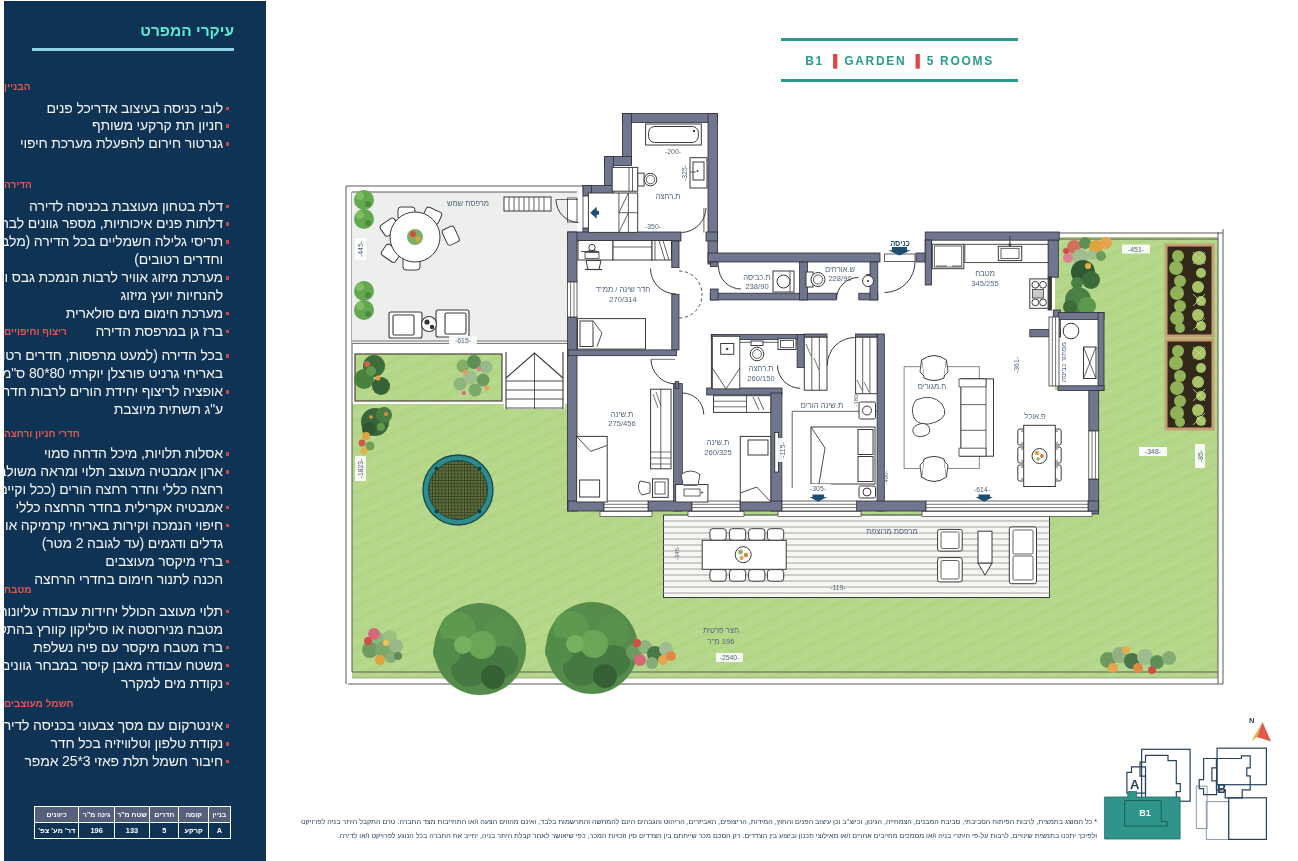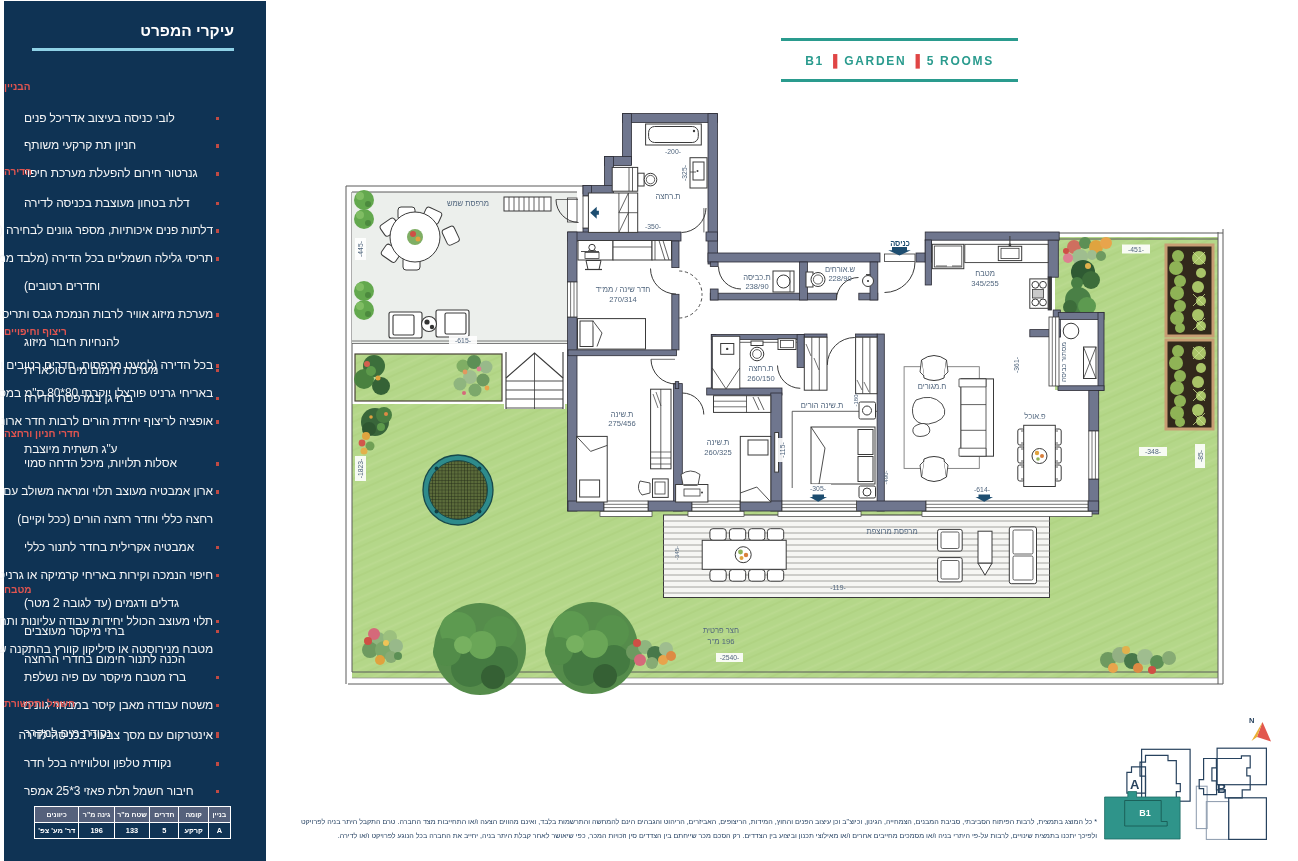--- a/index.html
+++ b/index.html
@@ -1,25 +1,25 @@
 <!DOCTYPE html>
 <html lang="he"><head>
 <meta charset="utf-8">
 <style>
   html,body{margin:0;padding:0;background:#fff;}
   #page{position:relative;width:1298px;height:861px;background:#fff;overflow:hidden;
         font-family:"Liberation Sans", sans-serif;}
   .abs{position:absolute;}
   
   #sidebar{position:absolute;left:4px;top:1px;width:262px;height:860px;background:#0f3354;direction:rtl;}
-  #sb-title{position:absolute;top:21px;right:32px;color:#ffffff;font-size:15.5px;font-weight:bold;letter-spacing:0px;}
+  #sb-title{position:absolute;top:21px;right:32px;color:#5eead4;font-size:15.5px;font-weight:bold;letter-spacing:0px;}
   #sb-underline{position:absolute;top:46.5px;right:32px;width:202px;height:3.2px;background:#8fd2e6;}
   .sec{position:absolute;right:0;width:262px;}
   .sec h3{margin:0;padding:0 31px 0 0;color:#e25550;font-size:10px;font-weight:bold;text-align:left;line-height:14px;}
-  .ln{position:relative;margin:14px;padding:0 39px 0 6px;color:#f3f4f5;font-size:12px;letter-spacing:-0.15px;line-height:13.9px;text-align:left;white-space:nowrap;}
+  .ln{position:relative;margin:4px;padding:0 39px 0 6px;color:#f3f4f5;font-size:14px;letter-spacing:-0.15px;line-height:13.9px;text-align:right;white-space:nowrap;}
   .bu::before{content:"";position:absolute;right:33px;top:5px;width:3.5px;height:3.5px;background:#c04a44;}
   
   #sbtable{position:absolute;left:30px;top:805px;width:197px;border-collapse:collapse;direction:rtl;}
   #sbtable td{border:1.4px solid #fff;color:#fff;text-align:center;vertical-align:middle;
               font-size:7px;height:14px;padding:0;}
   #sbtable tr.hd td{background:#55617c;font-weight:bold;height:15px;}
   #sbtable tr.dt td{font-weight:bold;font-size:7.4px;height:15px;margin-top:17px;}
   
   #tblock{position:absolute;left:781px;top:38px;width:237px;}
   #tblock .tl{height:3px;background:#2a9b8e;}
@@ -40,67 +40,67 @@
     <div id="sb-underline"></div>
 
     <div class="sec" style="top:79px;">
       <h3>הבניין</h3>
       <div style="height:3.5px"></div>
       <div class="ln bu">לובי כניסה בעיצוב אדריכל פנים</div>
       <div class="ln bu">חניון תת קרקעי משותף</div>
       <div class="ln bu">גנרטור חירום להפעלת מערכת חיפוי</div>
     </div>
 
-    <div class="sec" style="top:164px;">
+    <div class="sec" style="top:177px;">
       <h3>הדירה</h3>
       <div style="height:3.5px"></div>
       <div class="ln bu">דלת בטחון מעוצבת בכניסה לדירה</div>
       <div class="ln bu">דלתות פנים איכותיות, מספר גוונים לבחירה (מלבד הממ"ד)</div>
       <div class="ln bu">תריסי גלילה חשמליים בכל הדירה (מלבד ממ"ד, מרפסת שירות</div>
       <div class="ln">וחדרים רטובים)</div>
       <div class="ln bu">מערכת מיזוג אוויר לרבות הנמכת גבס ותריסי אוורור ובהתאם</div>
-      <div class="ln">להנחיות חיבור מיזוג</div>
+      <div class="ln">להנחיות יועץ מיזוג</div>
       <div class="ln bu">מערכת חימום מים סולארית</div>
       <div class="ln bu">ברז גן במרפסת הדירה</div>
     </div>
 
     <div class="sec" style="top:324px;padding-left:9px;">
       <h3>ריצוף וחיפויים</h3>
       <div style="height:6.3px"></div>
       <div class="ln bu">בכל הדירה (למעט מרפסות, חדרים רטובים ושירותים) ריצוף</div>
       <div class="ln">באריחי גרניט פורצלן יוקרתי 80*80 ס"מ במספר גוונים לבחירה</div>
       <div class="ln bu">אופציה לריצוף יחידת הורים לרבות חדר ארונות בפרקט עץ</div>
       <div class="ln">ע"ג תשתית מיוצבת</div>
     </div>
 
     <div class="sec" style="top:425.8px;">
       <h3>חדרי חניון ורחצה</h3>
       <div style="height:2.4px"></div>
       <div class="ln bu">אסלות תלויות, מיכל הדחה סמוי</div>
       <div class="ln bu">ארון אמבטיה מעוצב תלוי ומראה משולב עם קשת רחצה בחדר</div>
       <div class="ln">רחצה כללי וחדר רחצה הורים (ככל וקיים)</div>
-      <div class="ln bu">אמבטיה אקרילית בחדר לתנור כללי</div>
+      <div class="ln bu">אמבטיה אקרילית בחדר הרחצה כללי</div>
       <div class="ln bu">חיפוי הנמכה וקירות באריחי קרמיקה או גרניט פורצלן במבחר</div>
       <div class="ln">גדלים ודגמים (עד לגובה 2 מטר)</div>
       <div class="ln bu">ברזי מיקסר מעוצבים</div>
       <div class="ln">הכנה לתנור חימום בחדרי הרחצה</div>
     </div>
 
     <div class="sec" style="top:582px;">
       <h3>מטבח</h3>
       <div style="height:3.9px"></div>
       <div class="ln bu">תלוי מעוצב הכולל יחידות עבודה עליונות ותחתונות, קשת</div>
       <div class="ln">מטבח מנירוסטה או סיליקון קוורץ בהתקנה שטוחה</div>
       <div class="ln bu">ברז מטבח מיקסר עם פיה נשלפת</div>
       <div class="ln bu">משטח עבודה מאבן קיסר במבחר גוונים</div>
       <div class="ln bu">נקודת מים למקרר</div>
     </div>
 
     <div class="sec" style="top:696px;">
-      <h3>חשמל ותקשורת</h3>
+      <h3>חשמל מעוצבים</h3>
       <div style="height:4.1px"></div>
       <div class="ln bu">אינטרקום עם מסך צבעוני בכניסה לדירה</div>
       <div class="ln bu">נקודת טלפון וטלוויזיה בכל חדר</div>
       <div class="ln bu">חיבור חשמל תלת פאזי 3*25 אמפר</div>
     </div>
 
     <table id="sbtable">
       <tbody>
           <tr class="hd">
         <td style="width:21px">בניין</td>

